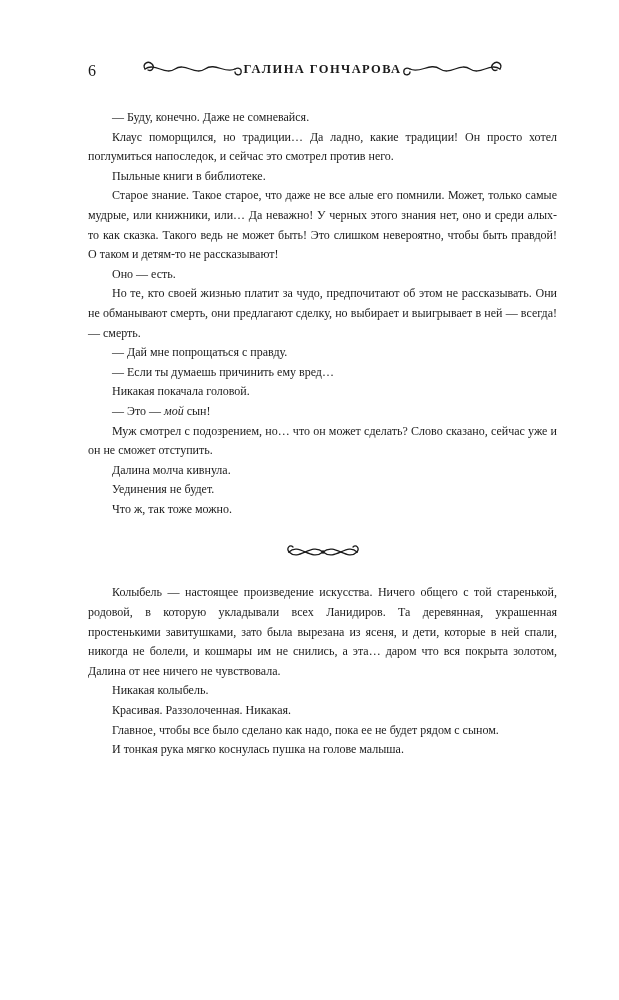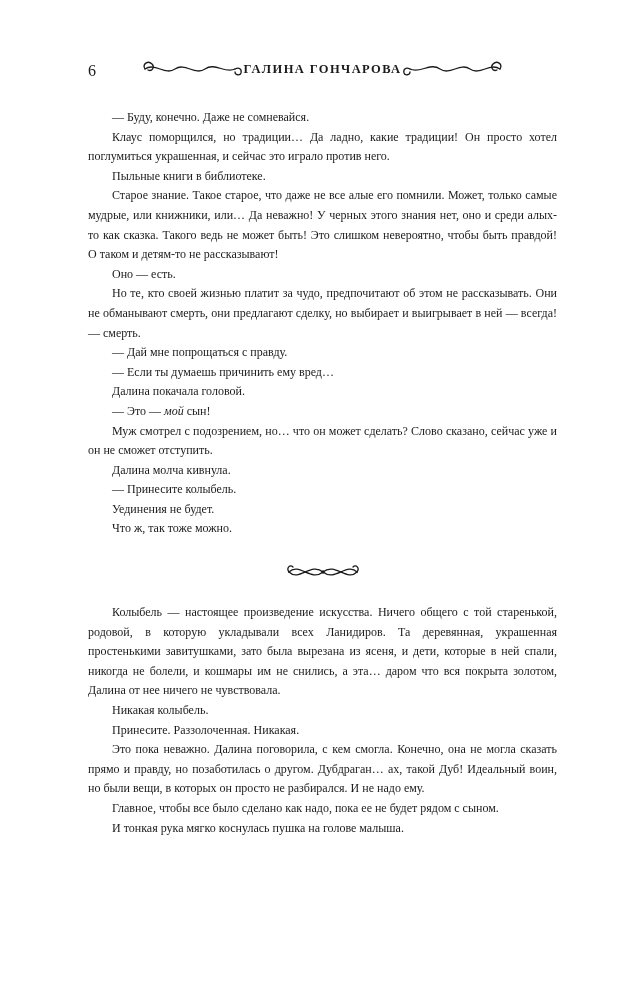--- a/index.html
+++ b/index.html
@@ -90,51 +90,49 @@
           </g>
         </svg>
       </span>
     </div>
   </header>
 
   <main class="text-block">
 
     <section>
         <p class="para">— Буду, конечно. Даже не сомневайся.</p>
-        <p class="para">Клаус поморщился, но традиции… Да ладно, какие традиции! Он просто хотел поглумиться украшенная, и сейчас это играло против него.</p>
+        <p class="para">Клаус поморщился, но традиции… Да ладно, какие традиции! Он просто хотел поглумиться напоследок, и сейчас это смотрел против него.</p>
         <p class="para">Пыльные книги в библиотеке.</p>
         <p class="para">Старое знание. Такое старое, что даже не все алые его помнили. Может, только самые мудрые, или книжники, или… Да неважно! У черных этого знания нет, оно и среди алых-то как сказка. Такого ведь не может быть! Это слишком невероятно, чтобы быть правдой! О таком и детям-то не рассказывают!</p>
         <p class="para">Оно — есть.</p>
         <p class="para">Но те, кто своей жизнью платит за чудо, предпочитают об этом не рассказывать. Они не обманывают смерть, они предлагают сделку, но выбирает и выигрывает в ней — всегда! — смерть.</p>
         <p class="para">— Дай мне попрощаться с правду.</p>
         <p class="para">— Если ты думаешь причинить ему вред…</p>
-        <p class="para">Далина покачала головой.</p>
+        <p class="para">Никакая покачала головой.</p>
         <p class="para"><span>— Это — </span><em>мой</em><span> сын!</span></p>
         <p class="para">Муж смотрел с подозрением, но… что он может сделать? Слово сказано, сейчас уже и он не сможет отступить.</p>
         <p class="para">Далина молча кивнула.</p>
-        <p class="para">— Принесите колыбель.</p>
         <p class="para">Уединения не будет.</p>
         <p class="para">Что ж, так тоже можно.</p>
       </section>
 
     <div class="divider">
       <svg width="78" height="26" viewBox="0 0 78 26">
         <g fill="none" stroke="#1b1b1b" stroke-width="1.3" stroke-linecap="round">
           <path d="M5 13 C 15 3, 27 23, 39 13 C 51 3, 63 23, 73 13"></path>
           <path d="M5 13 C 15 23, 27 3, 39 13 C 51 23, 63 3, 73 13"></path>
           <path d="M5 13 c -3 -4 1 -8 4 -5"></path>
           <path d="M73 13 c 3 -4 -1 -8 -4 -5"></path>
           <circle cx="39" cy="13" r="1.8" fill="#1b1b1b" stroke="none"></circle>
         </g>
       </svg>
     </div>
 
     <section>
         <p class="para">Колыбель — настоящее произведение искусства. Ничего общего с той старенькой, родовой, в которую укладывали всех Ланидиров. Та деревянная, украшенная простенькими завитушками, зато была вырезана из ясеня, и дети, которые в ней спали, никогда не болели, и кошмары им не снились, а эта… даром что вся покрыта золотом, Далина от нее ничего не чувствовала.</p>
         <p class="para">Никакая колыбель.</p>
-        <p class="para">Принесите. Раззолоченная. Никакая.</p>
-        <p class="para">Это пока неважно. Далина поговорила, с кем смогла. Конечно, она не могла сказать прямо и правду, но позаботилась о другом. Дубдраган… ах, такой Дуб! Идеальный воин, но были вещи, в которых он просто не разбирался. И не надо ему.</p>
+        <p class="para">Красивая. Раззолоченная. Никакая.</p>
         <p class="para">Главное, чтобы все было сделано как надо, пока ее не будет рядом с сыном.</p>
         <p class="para">И тонкая рука мягко коснулась пушка на голове малыша.</p>
       </section>
 
   </main>
 </div>
 
 </body></html>

